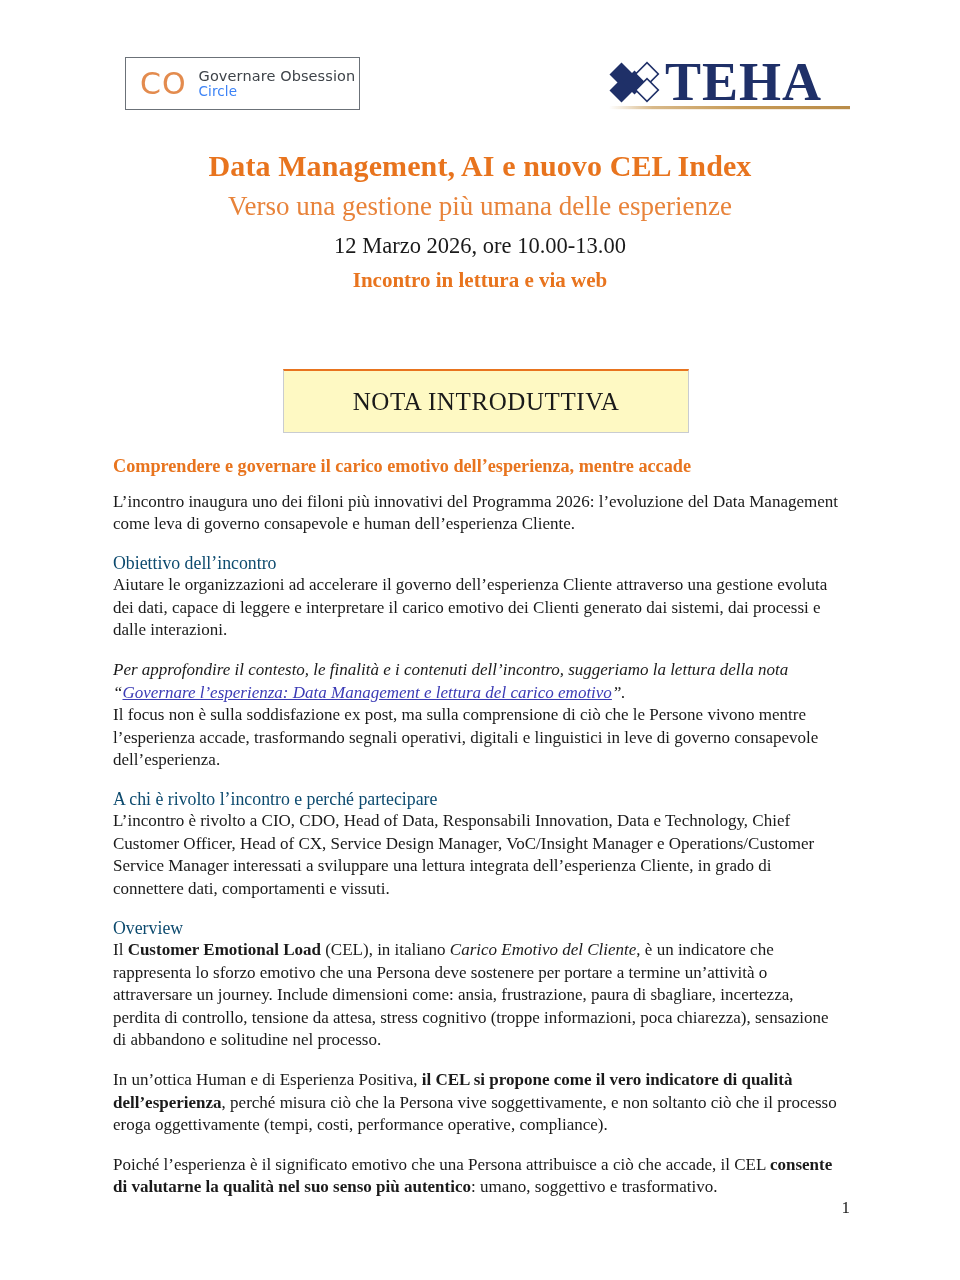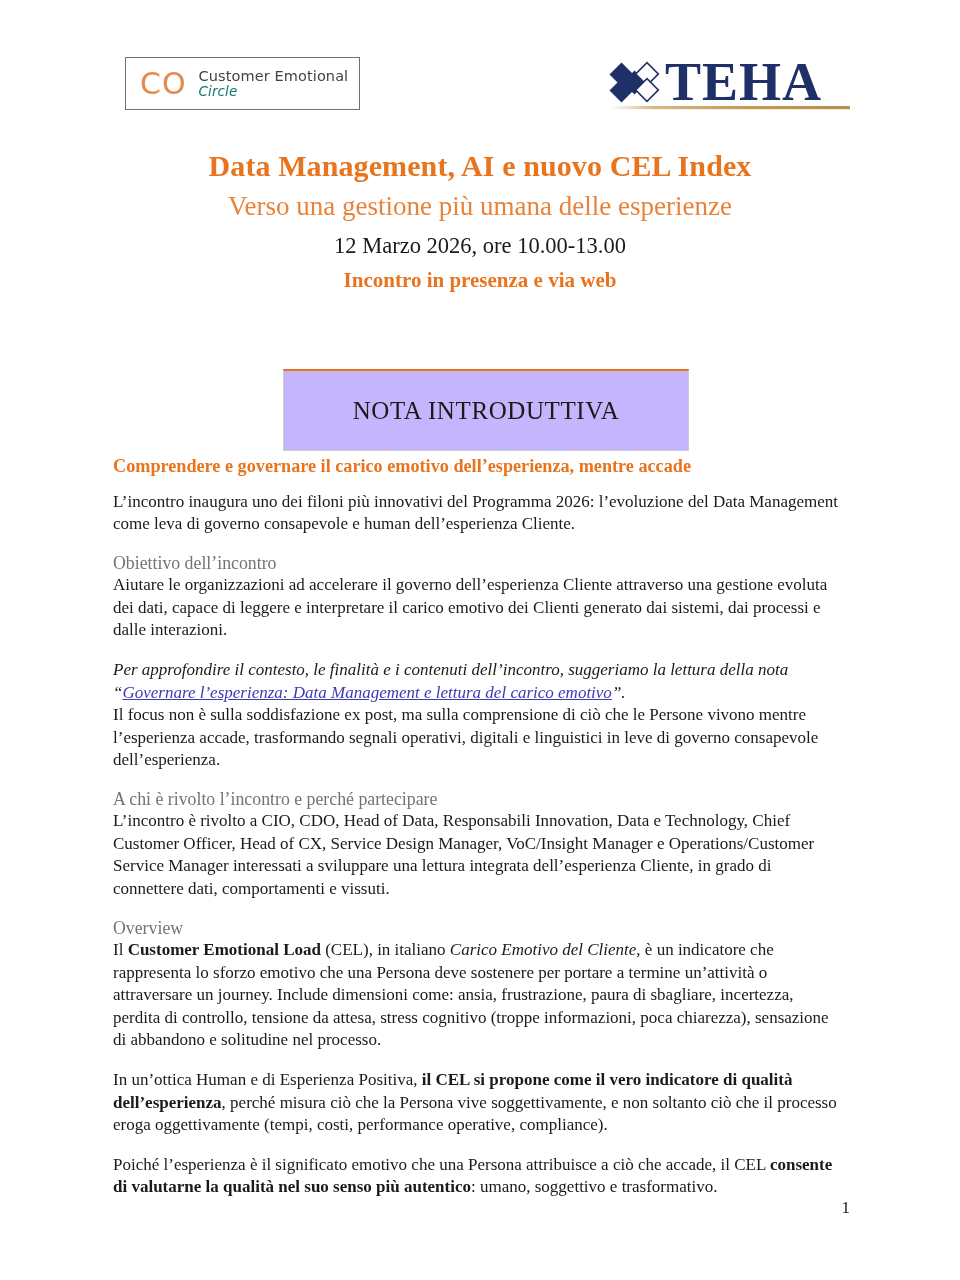--- a/index.html
+++ b/index.html
@@ -61,23 +61,22 @@
   }
   .co-logo .co-line1 {
     font-family: "DejaVu Sans", sans-serif;
     font-size: 14.5px;
     color: #3e4349;
     letter-spacing: .1px;
   }
   .co-logo .co-line2 {
     font-family: "DejaVu Sans", sans-serif;
     font-size: 13.5px;
-    color: #0f766e;
+    color: #3b82f6;
     letter-spacing: .1px;
-    font-style: italic;
   }
 
   .teha-logo {
     position: absolute;
     right: 108px;
     top: 0px;
     width: 245px;
     height: 68px;
     text-decoration: underline;
   }
@@ -126,27 +125,27 @@
     margin: 9px 0 0 0;
     line-height: 1.2;
   }
 
   
   .nota-box {
     position: absolute;
     top: 369px;
     left: 283px;
     width: 406px;
-    height: 82px;
+    height: 64px;
     box-sizing: border-box;
     border-top: 2.5px solid #e8741e;
     border-left: 1px solid #c9ccd1;
     border-right: 1px solid #c9ccd1;
     border-bottom: 1px solid #c9ccd1;
-    background: #c4b5fd;
+    background: #fef9c3;
     display: flex;
     align-items: center;
     justify-content: center;
   }
   .nota-box span {
     font-size: 25px;
     letter-spacing: .6px;
     color: #1a1a1a;
   }
 
@@ -158,21 +157,21 @@
     width: 730px;
   }
   .sec-head {
     color: #e8741e;
     font-weight: bold;
     font-size: 18.2px;
     line-height: 1.3;
     margin: 0 0 12px 0;
   }
   .sub-head {
-    color: #737373;
+    color: #0c4a6e;
     font-weight: normal;
     font-size: 17.8px;
     line-height: 1.25;
     margin: 0;
   }
   p.body {
     font-size: 17px;
     line-height: 1.33;
     margin: 0;
     color: #1a1a1a;
@@ -197,21 +196,21 @@
 </head>
 <body>
 
 <div class="page">
 
   <div class="header">
 
     <div class="co-logo">
       <span class="co-mark">CO</span>
       <span class="co-words">
-        <span class="co-line1">Customer Emotional</span>
+        <span class="co-line1">Governare Obsession</span>
         <span class="co-line2">Circle</span>
       </span>
     </div>
 
     <div class="teha-logo">
       <svg width="245" height="68" viewBox="0 0 245 68" xmlns="http://www.w3.org/2000/svg">
         <g>
           <rect x="6" y="16" width="17" height="17" transform="rotate(45 14.5 24.5)" fill="#1f3068"></rect>
           <rect x="6" y="32" width="17" height="17" transform="rotate(45 14.5 40.5)" fill="#1f3068"></rect>
           <rect x="19" y="24" width="17" height="17" transform="rotate(45 27.5 32.5)" fill="#1f3068"></rect>
@@ -229,21 +228,21 @@
         </defs>
         <rect x="2" y="56" width="241" height="3.2" fill="url(#tehaRule)"></rect>
       </svg>
     </div>
   </div>
 
   <div class="title-block">
     <h1 class="doc-title">Data Management, AI e nuovo CEL Index</h1>
     <div class="doc-subtitle">Verso una gestione più umana delle esperienze</div>
     <div class="doc-date">12 Marzo 2026, ore 10.00-13.00</div>
-    <div class="doc-mode">Incontro in presenza e via web</div>
+    <div class="doc-mode">Incontro in lettura e via web</div>
   </div>
 
   <div class="nota-box">
     <span>NOTA INTRODUTTIVA</span>
   </div>
 
   <div class="body-content">
 
     <div class="sec-head">Comprendere e governare il carico emotivo dell’esperienza, mentre accade</div>
 

